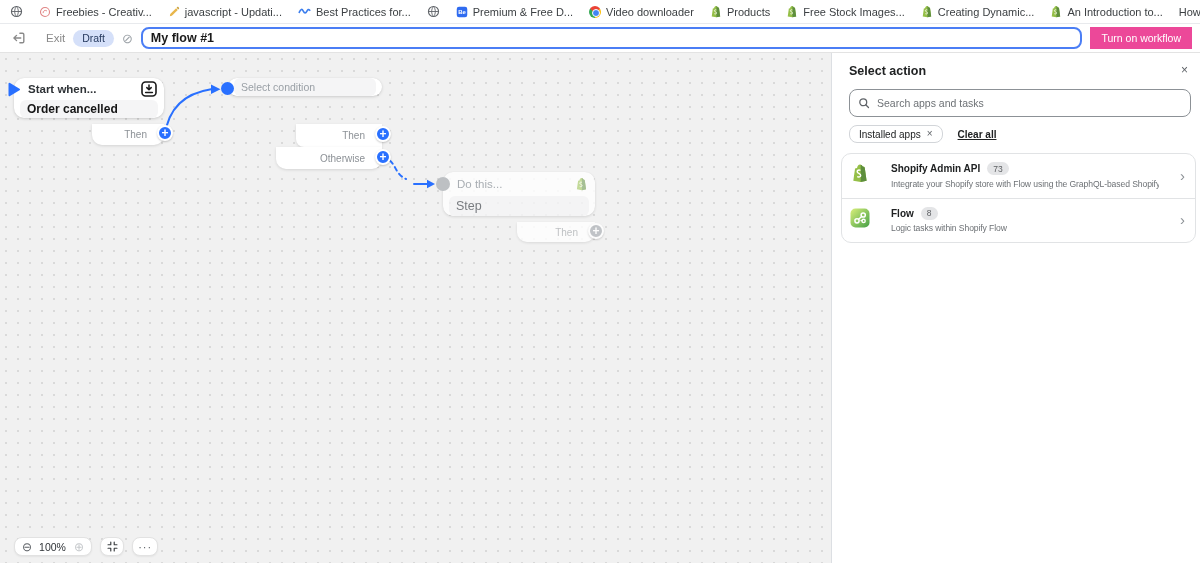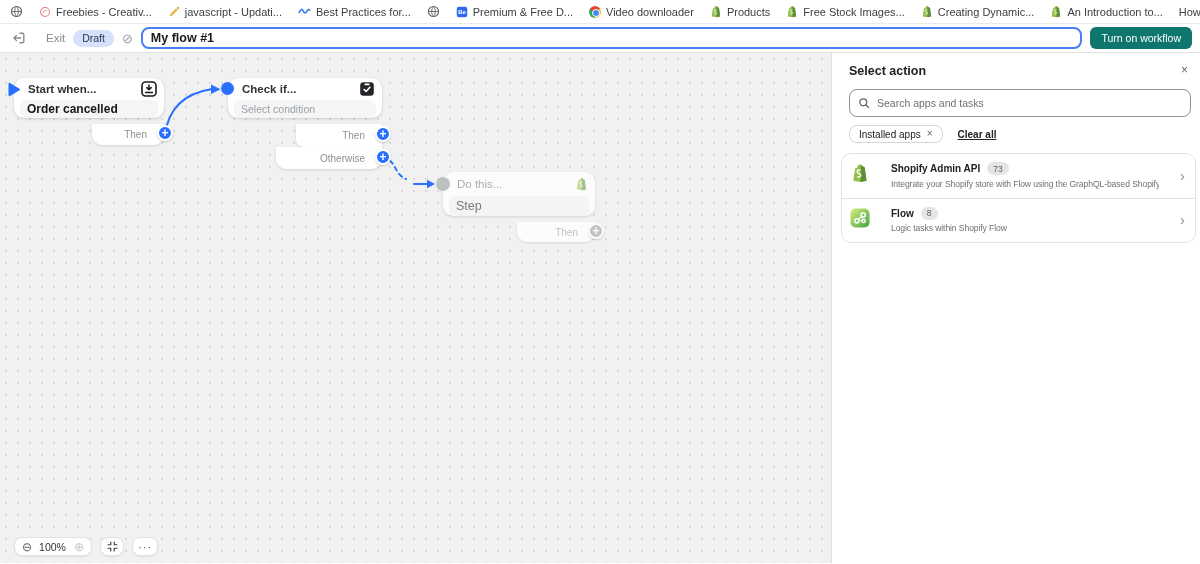--- a/index.html
+++ b/index.html
@@ -17,21 +17,21 @@
   
   .topbar{height:29px;display:flex;align-items:center;gap:8px;padding:0 8px 0 12px;
     background:#fff;border-bottom:1px solid #e3e3e3}
   .exit{display:flex;align-items:center;gap:20px;color:#8a8a8a;font-size:11.5px;cursor:pointer}
   .badge-draft{background:#d5e0f9;color:#25395e;border-radius:9px;padding:2.5px 9px;
     font-size:10.5px;font-weight:500}
   .slash{color:#9aa0a6;font-size:13px;line-height:1}
   .title-input{flex:1;height:22px;border:2px solid #4b7ef5;border-radius:8px;
     font-family:"Liberation Sans",sans-serif;font-weight:bold;font-size:12.5px;
     color:#1a1a1a;padding:0 8px;outline:none}
-  .btn-dark{background:#0f766e;color:#fff;border:none;border-radius:6px;
+  .btn-dark{background:#ec4899;color:#fff;border:none;border-radius:0;
     font-family:"Liberation Sans",sans-serif;font-size:10.5px;padding:5px 11px;
     white-space:nowrap;cursor:pointer}
   
   .main{position:relative;height:510px;display:flex}
   .canvas{position:relative;width:831px;height:100%;flex:none;background:#f1f1f1;
     background-image:radial-gradient(#d9d9d9 1px,transparent 1.2px);background-size:12px 12px;overflow:hidden}
   .wires{position:absolute;left:0;top:0;pointer-events:none}
   
   .node{position:absolute}
   .card{position:relative;background:#fff;border-radius:10px;
@@ -217,28 +217,20 @@
       </div>
       <div class="tab" style="top:46px;width:72px;height:21px;border-radius:0 0 10px 10px">
         <span>Then</span>
         <div class="plusbtn" style="top:1px">+</div>
       </div>
     </div>
 
     <div class="node" style="left:228px;top:25px">
       <div class="card" style="width:154px">
         <div class="indot"></div>
-        <div class="nhead">
-          <span class="nhead-label">Check if...</span>
-          <svg width="16" height="16" viewBox="0 0 16 16">
-              <rect x="1.2" y="1.2" width="13.6" height="13.6" rx="3.2" fill="#23272b"></rect>
-              <rect x="5.4" y="2.4" width="5.2" height="1.8" rx="0.9" fill="#fff"></rect>
-              <path d="M5.2 8.6 L7.1 10.5 L10.9 6.3" stroke="#fff" stroke-width="1.6" fill="none" stroke-linecap="round" stroke-linejoin="round"></path>
-            </svg>
-        </div>
         <div class="nbox ph">Select condition</div>
       </div>
       <div class="tab" style="top:46px;width:86px;height:23px;border-radius:0 0 0 8px">
         <span>Then</span>
         <div class="plusbtn" style="top:2px">+</div>
       </div>
       <div class="tab" style="top:69px;width:106px;height:22px;border-radius:0 0 10px 10px">
         <span>Otherwise</span>
         <div class="plusbtn" style="top:2px">+</div>
       </div>

